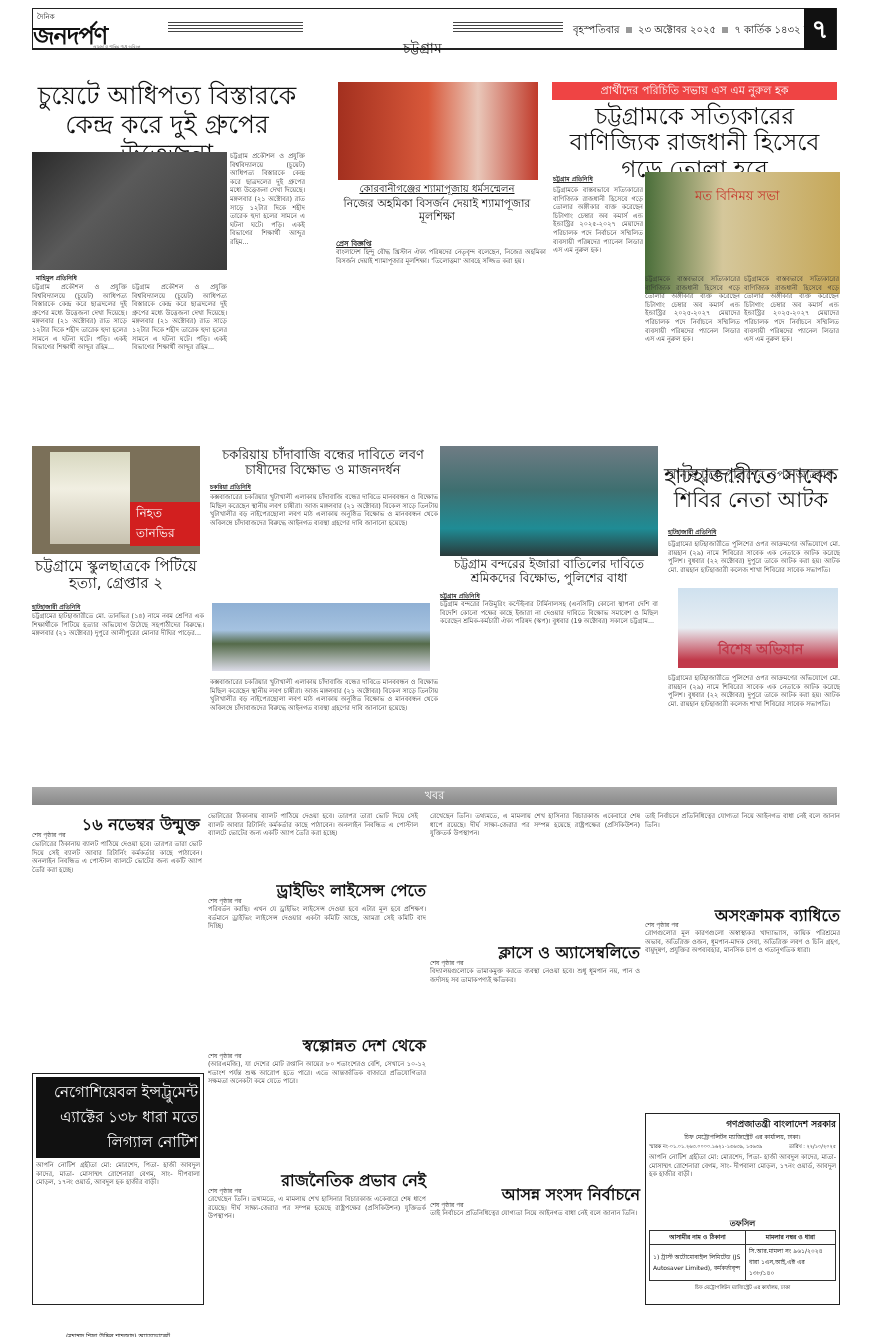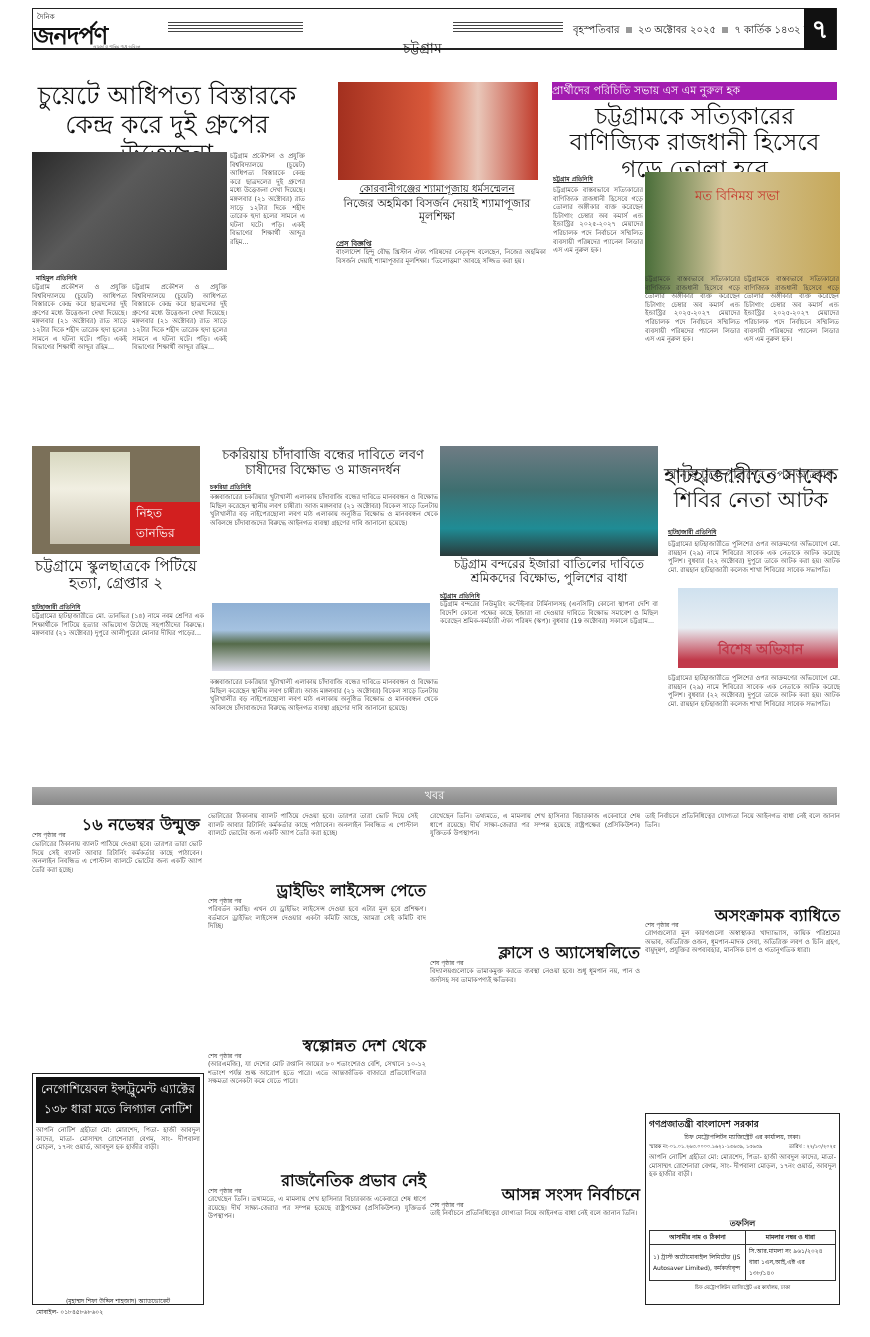--- a/index.html
+++ b/index.html
@@ -10,21 +10,21 @@
 .logo{position:absolute;left:0;top:8px;font-size:24px;font-weight:bold;letter-spacing:-1px;font-family:"DejaVu Serif",serif}
 .logo-tag{position:absolute;left:60px;top:35px;font-size:4px;color:#333}
 .lines{position:absolute;height:12px;background:repeating-linear-gradient(#444 0 1px,transparent 1px 3px)}
 .section-name{position:absolute;left:370px;top:28px;font-size:14px}
 .dateline{position:absolute;left:540px;top:13px;font-size:10px}
 .pagenum{position:absolute;right:0;top:-1px;width:32px;height:42px;background:#111;color:#fff;font-size:26px;font-weight:bold;text-align:center;line-height:42px}
 .hl{font-family:"DejaVu Sans",sans-serif;text-align:center;line-height:1.15}
 .body-text{font-size:6.5px;line-height:8.6px;color:#333;text-align:justify;overflow:hidden}
 .byline{font-size:7px;font-weight:bold;text-decoration:underline;color:#222}
 .photo{background:#777;overflow:hidden}
-.kicker-bar{background:#a21caf;color:#fff;text-align:left;font-size:11px;height:18px;line-height:18px}
+.kicker-bar{background:#ef4444;color:#fff;text-align:center;font-size:11px;height:18px;line-height:18px}
 .khobor-bar{left:32px;top:787px;width:805px;height:18px;background:linear-gradient(#aaa,#888);color:#fff;text-align:center;font-size:11px;line-height:18px}
 .subhl{font-size:16px;text-align:right;font-weight:bold}
 .continued{font-size:6px;color:#333}
 .notice-box{border:1px solid #222;padding:3px}
 .caption-tag{background:#d21f1f;color:#fff;font-size:12px;padding:2px 6px}
 table{border-collapse:collapse;width:100%;font-size:6px}
 td,th{border:1px solid #333;padding:1px 3px}
 </style>
 </head>
 <body>
@@ -121,28 +121,28 @@
 <div class="abs subhl" style="left:430px;top:1182px;width:210px">আসন্ন সংসদ নির্বাচনে</div>
 <div class="abs continued" style="left:430px;top:1200px">শেষ পৃষ্ঠার পর</div>
 <div class="abs body-text" style="left:430px;top:1209px;width:210px;height:96px">তাই নির্বাচনে প্রতিনিধিত্বের যোগ্যতা নিয়ে আইনগত বাধা নেই বলে জানান তিনি।</div>
 
 <div class="abs body-text" style="left:645px;top:812px;width:195px;height:86px">তাই নির্বাচনে প্রতিনিধিত্বের যোগ্যতা নিয়ে আইনগত বাধা নেই বলে জানান তিনি।</div>
 <div class="abs subhl" style="left:645px;top:903px;width:195px">অসংক্রামক ব্যাধিতে</div>
 <div class="abs continued" style="left:645px;top:920px">শেষ পৃষ্ঠার পর</div>
 <div class="abs body-text" style="left:645px;top:929px;width:195px;height:180px">রোগগুলোর মূল কারণগুলো অস্বাস্থ্যকর খাদ্যাভ্যাস, কায়িক পরিশ্রমের অভাব, অতিরিক্ত ওজন, ধূমপান-মাদক সেবা, অতিরিক্ত লবণ ও চিনি গ্রহণ, বায়ুদূষণ, প্রযুক্তির অপব্যবহার, মানসিক চাপ ও গতানুগতিক ধারা।</div>
 
 <div class="abs notice-box" style="left:32px;top:1073px;width:172px;height:232px">
-  <div style="background:#111;color:#fff;font-size:12px;text-align:center;padding:3px 2px">নেগোশিয়েবল ইন্সট্রুমেন্ট এ্যাক্টের ১৩৮ ধারা মতে লিগ্যাল নোটিশ</div>
+  <div style="background:#111;color:#fff;font-size:15px;text-align:right;padding:3px 2px">নেগোশিয়েবল ইন্সট্রুমেন্ট এ্যাক্টের ১৩৮ ধারা মতে লিগ্যাল নোটিশ</div>
   <div class="body-text" style="margin-top:3px;height:170px">আপনি নোটিশ গ্রহীতা মো: মোরশেদ, পিতা- হাজী আবদুল কাদের, মাতা- মোসাম্মৎ রোশেনারা বেগম, সাং- দীপবালা মোড়ল, ১৭নং ওয়ার্ড, আবদুল হক হাজীর বাড়ী।</div>
   <div style="font-size:6px;text-align:center">(মুহাম্মদ শিফা উদ্দিন শাহজাদ) অ্যাডভোকেট</div>
   <div style="font-size:6px">মোবাইল- ০১৮৪৫৮৬৮৬০২</div>
 </div>
 
 <div class="abs notice-box" style="left:645px;top:1113px;width:195px;height:192px">
-  <div style="font-size:9px;font-weight:bold;text-align:left">গণপ্রজাতন্ত্রী বাংলাদেশ সরকার</div>
+  <div style="font-size:9px;font-weight:bold;text-align:right">গণপ্রজাতন্ত্রী বাংলাদেশ সরকার</div>
   <div style="font-size:6px;text-align:center">চিফ মেট্রোপলিটন ম্যাজিস্ট্রেট এর কার্যালয়, ঢাকা।</div>
   <div style="font-size:5px;display:flex;justify-content:space-between">
     <span>স্মারক নং-০১.০১.২৬৩.০০০০.১৬২১-১৫৬৩৯, ১৫৬৩৯</span>
     <span>তারিখ : ২২/১০/২০২৫</span>
   </div>
   <div class="body-text" style="height:64px;margin-top:2px">আপনি নোটিশ গ্রহীতা মো: মোরশেদ, পিতা- হাজী আবদুল কাদের, মাতা- মোসাম্মৎ রোশেনারা বেগম, সাং- দীপবালা মোড়ল, ১৭নং ওয়ার্ড, আবদুল হক হাজীর বাড়ী।</div>
   <div style="font-size:8px;text-align:center;font-weight:bold">তফসিল</div>
   <table>
     <tbody>
         <tr>

